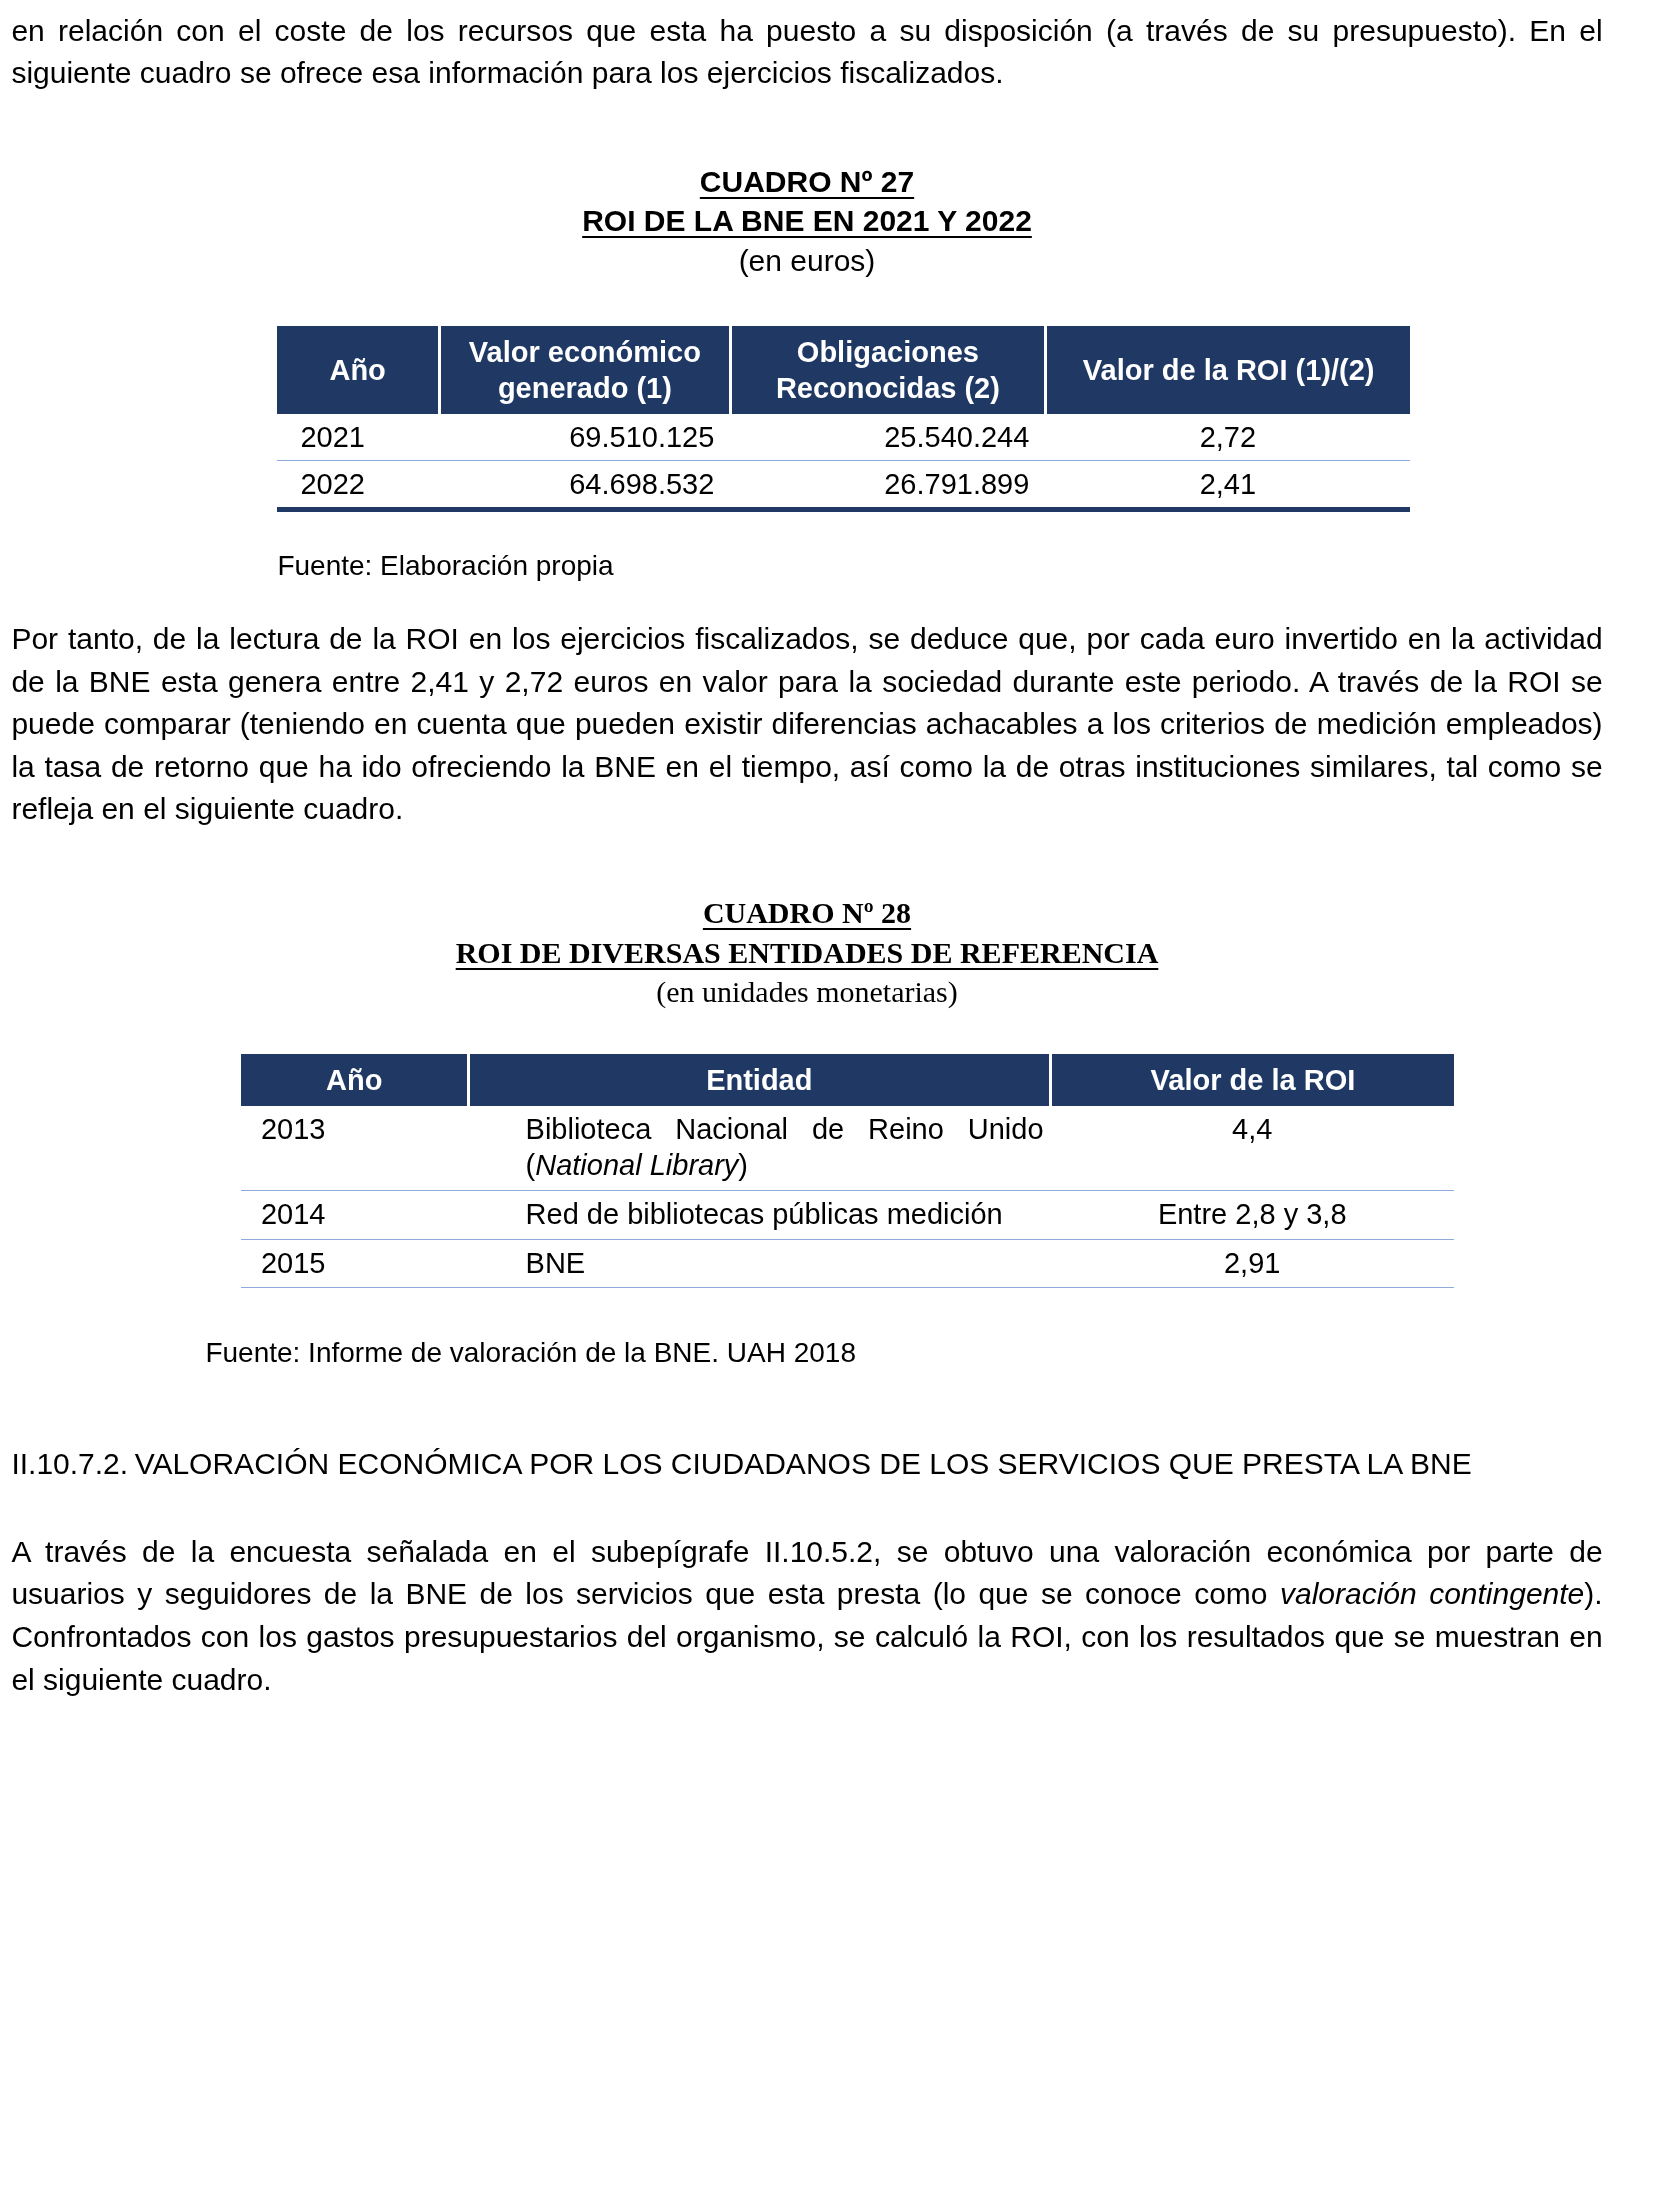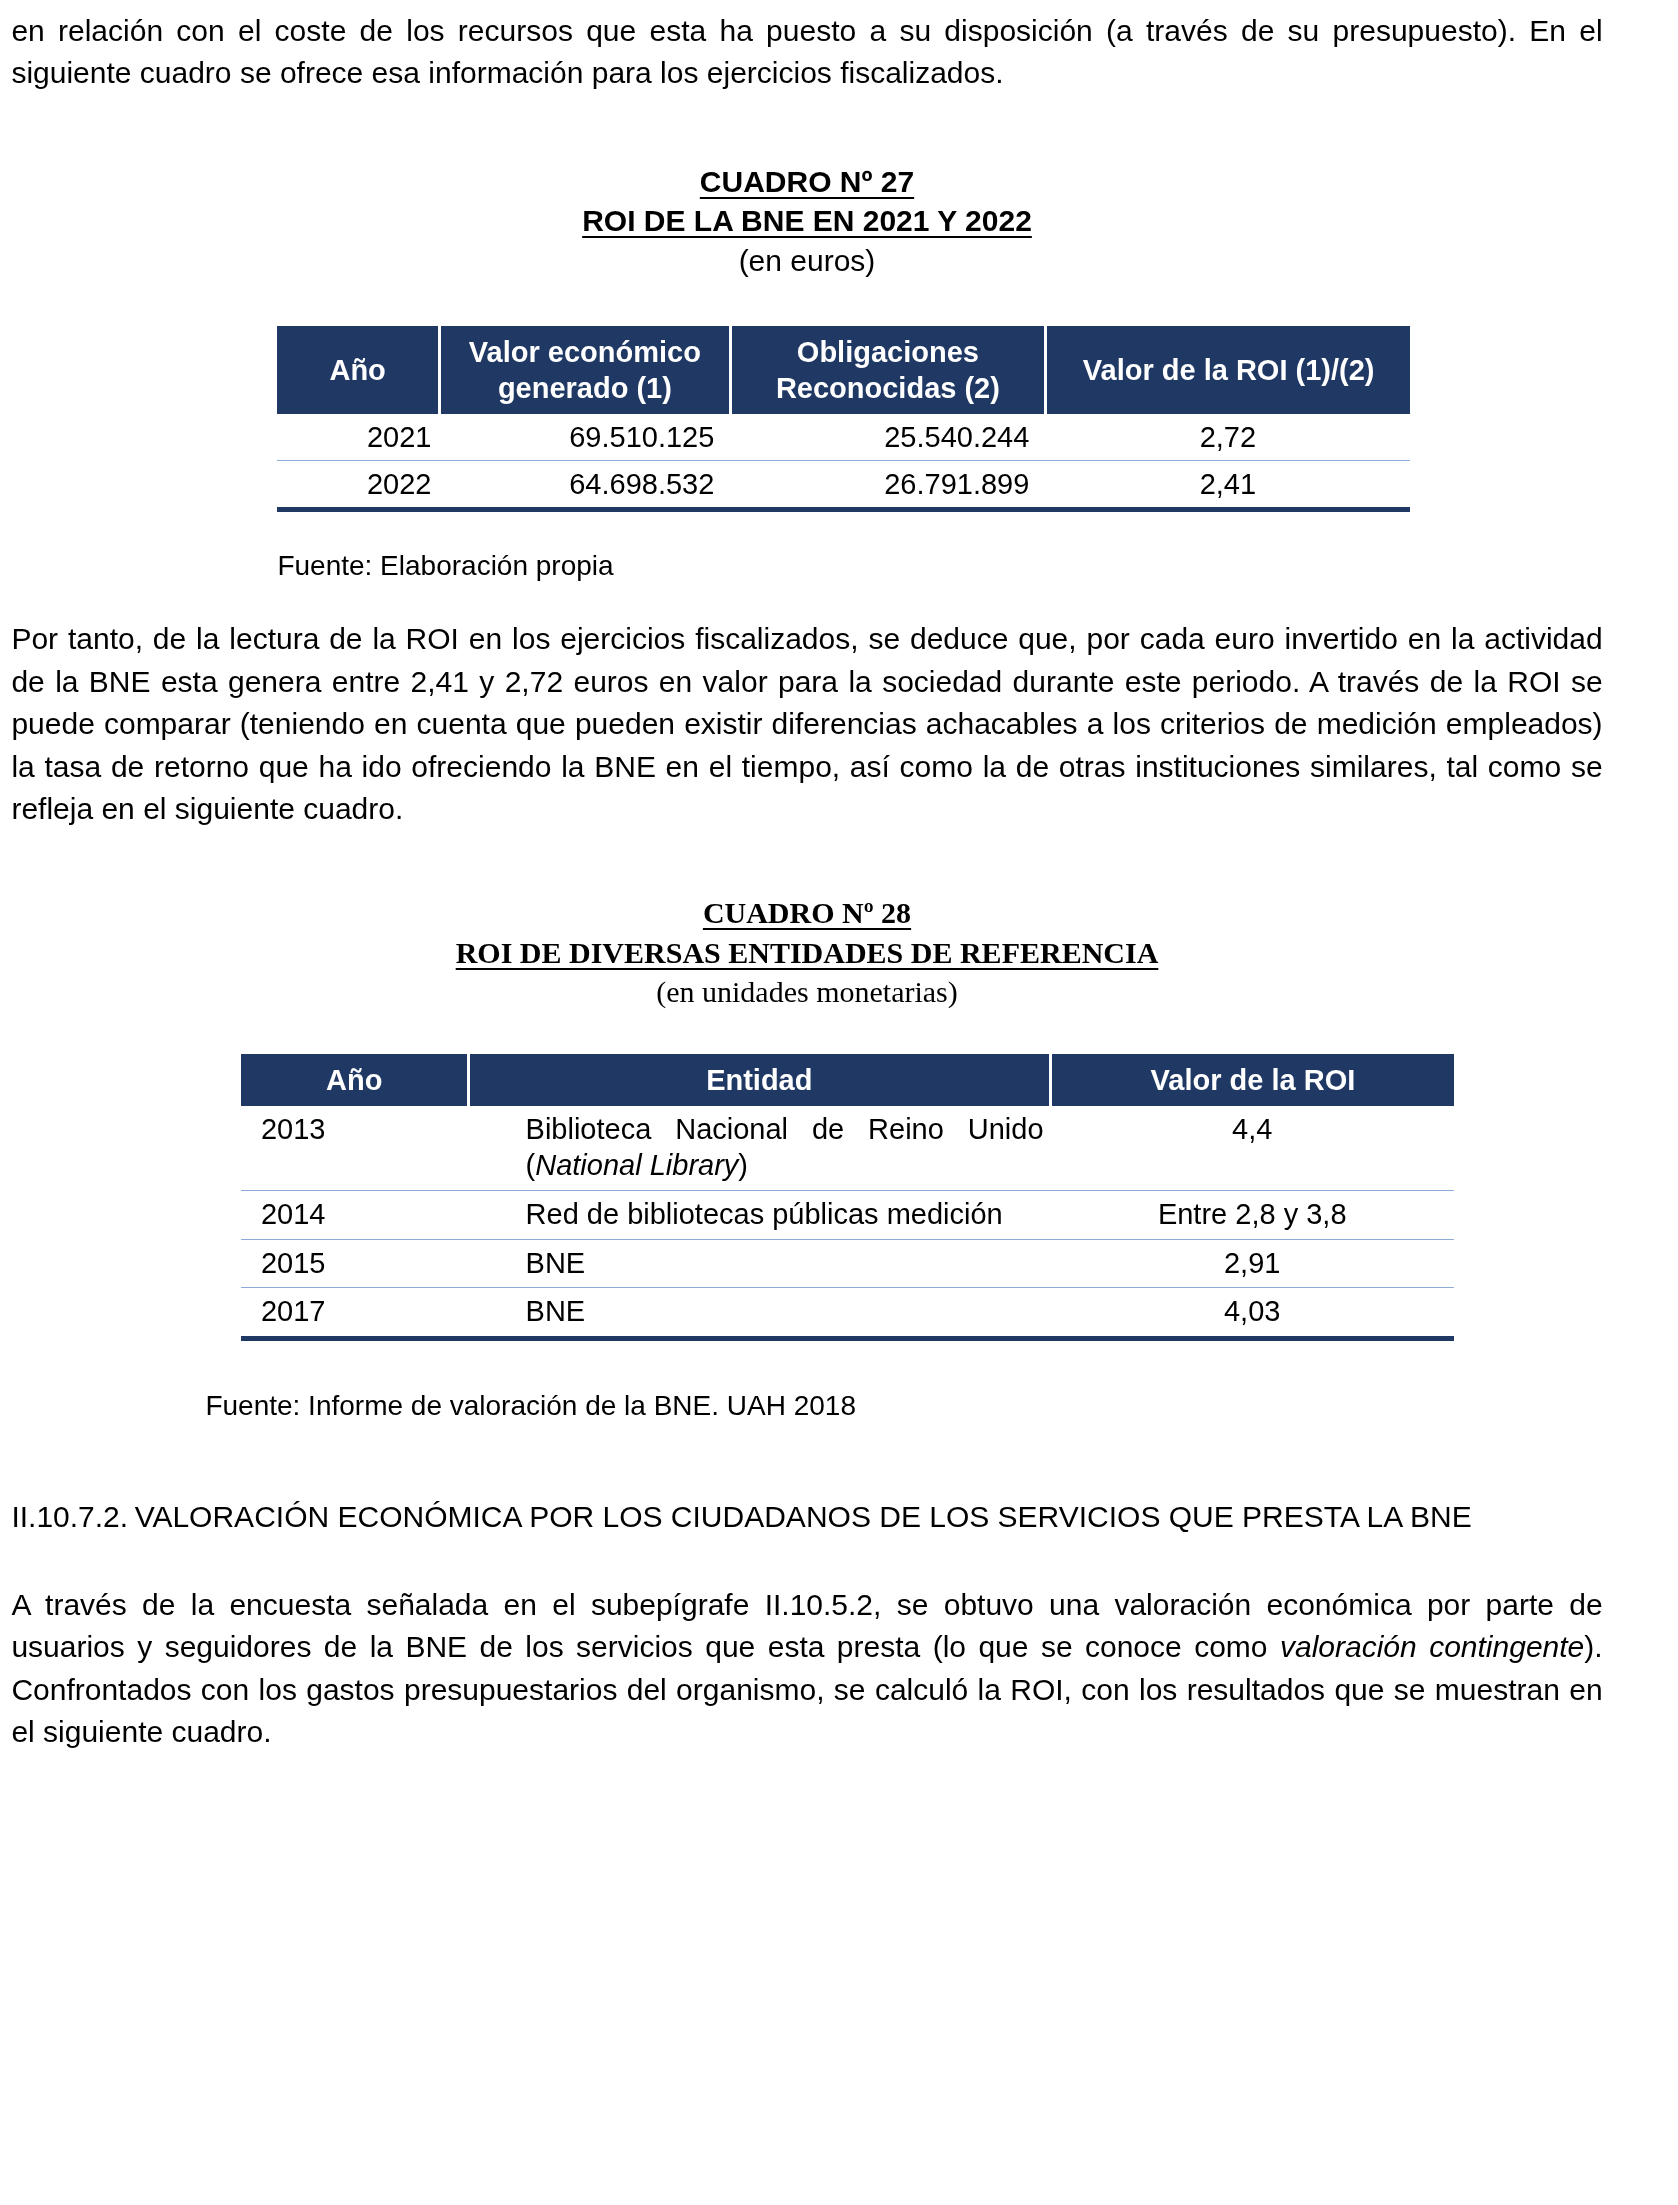--- a/index.html
+++ b/index.html
@@ -47,21 +47,21 @@
     vertical-align: middle;
     padding: 8px 8px;
     line-height: 1.25;
   }
   th.sep { border-left: 3.2px solid #ffffff; }
 
   td { font-size: 29px; line-height: 1.25; padding: 4.9px 8px; }
   .t27 td { vertical-align: middle; }
   .t27 tr.r0 td { border-bottom: 1.6px solid #8EAADB; }
   .t27 tr.rlast td { border-bottom: 5.7px solid #1F3864; }
-  td.ano27 { text-align: right; padding-left: 23px; }
+  td.ano27 { text-align: left; padding-left: 23px; }
   td.num { text-align: right; padding-right: 16px; }
   td.ctr { text-align: center; }
 
   .t28 td { vertical-align: top; padding-top: 5px; padding-bottom: 6.5px; }
   .t28 tr td { border-bottom: 1.6px solid #8EAADB; }
   .t28 tr.rlast td { border-bottom: 5.7px solid #1F3864; }
   td.ano28 { text-align: left; padding-left: 19.5px; }
   td.entidad { text-align: justify; padding-left: 57px; padding-right: 6.5px; }
   td.valor { text-align: center; }
 
@@ -152,25 +152,20 @@
       <tr>
         <td class="ano28">2014</td>
         <td class="entidad"><span>Red de bibliotecas públicas medición</span><span class="it"></span><span></span></td>
         <td class="valor">Entre 2,8 y 3,8</td>
       </tr>
       <tr>
         <td class="ano28">2015</td>
         <td class="entidad"><span>BNE</span></td>
         <td class="valor">2,91</td>
       </tr>
-      <tr class="rlast">
-        <td class="ano28">2017</td>
-        <td class="entidad"><span>BNE</span></td>
-        <td class="valor">4,03</td>
-      </tr>
     </tbody>
   </table>
 
   <p class="fuente f2">Fuente: Informe de valoración de la BNE. UAH 2018</p>
 
   <p class="heading"><span class="hnum">II.10.7.2.</span><span>VALORACIÓN ECONÓMICA POR LOS CIUDADANOS DE LOS SERVICIOS QUE PRESTA LA BNE</span></p>
 
   <p class="par p3"><span>A través de la encuesta señalada en el subepígrafe II.10.5.2, se obtuvo una valoración económica por parte de usuarios y seguidores de la BNE de los servicios que esta presta (lo que se conoce como </span><span class="it">valoración contingente</span><span>). Confrontados con los gastos presupuestarios del organismo, se calculó la ROI, con los resultados que se muestran en el siguiente cuadro.</span></p>
 
 </div>

